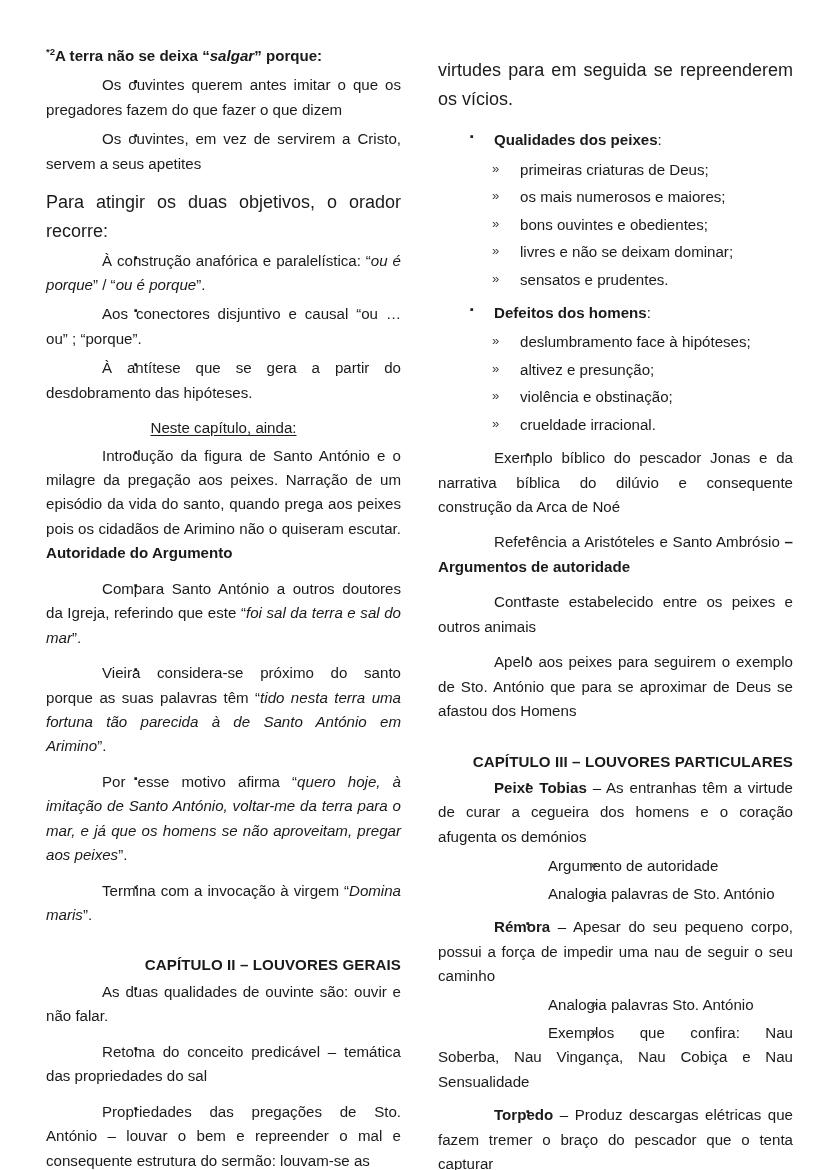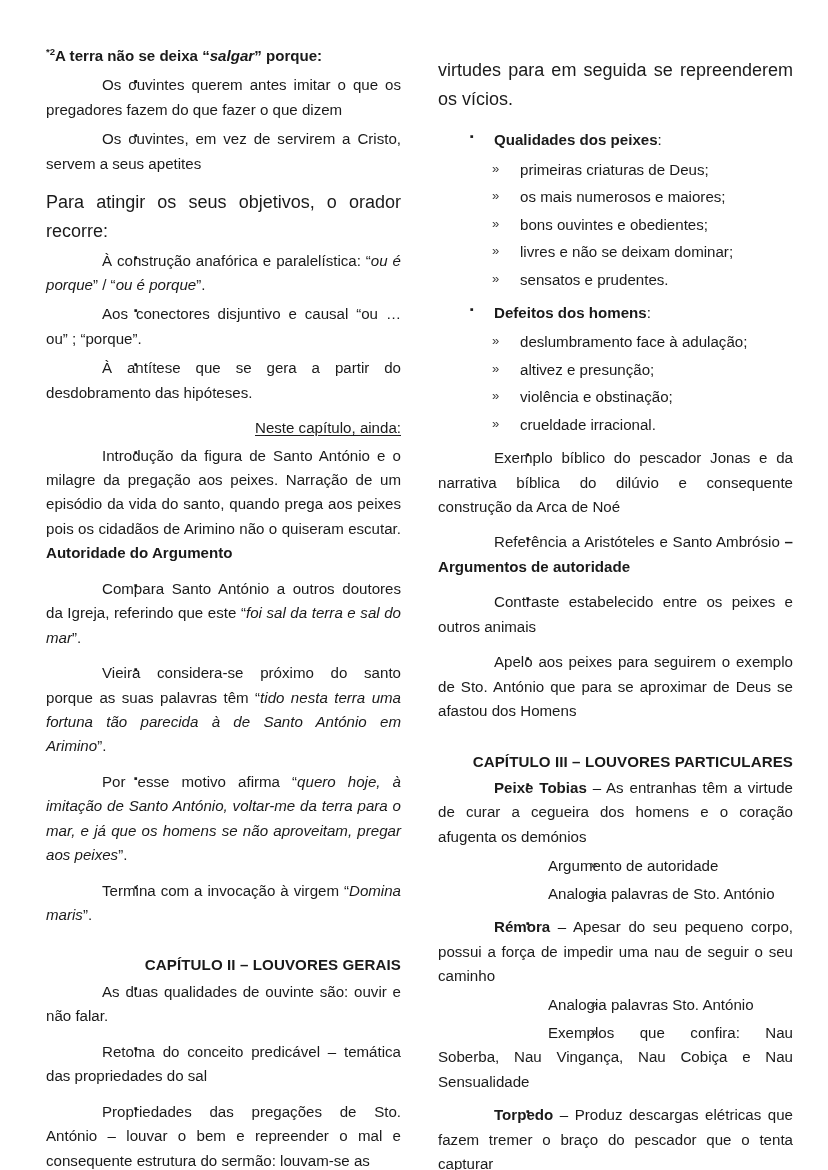--- a/index.html
+++ b/index.html
@@ -60,21 +60,21 @@
     vertical-align: super;
     line-height: 0;
     font-weight: bold;
   }
   .underline-lead {
     font-size: 15.1px;
     line-height: 1.62;
     text-decoration: underline;
     text-underline-offset: 2px;
     margin: 0 0 3px 0;
-    text-align: right;
+    text-align: center;
   }
   .chapter-title {
     font-size: 15.1px;
     line-height: 1.62;
     font-weight: bold;
     text-align: right;
     margin: 0 0 2px 0;
     letter-spacing: 0.1px;
   }
   .chapter-block {
@@ -154,21 +154,21 @@
     <div class="col">
 
       <p class="heading-lead"><sup>*2</sup><span>A terra não se deixa “</span><i>salgar</i><span>” porque:</span></p>
 
       <ul class="bl">
         <li class="b1 hang"><span class="mk">▪</span></li>
         <li class="b1 hang"><span class="mk">▪</span><span>Os ouvintes querem antes imitar o que os pregadores fazem do que fazer o que dizem</span></li>
         <li class="b1 hang spaced"><span class="mk">▪</span><span>Os ouvintes, em vez de servirem a Cristo, servem a seus apetites</span></li>
       </ul>
 
-      <p class="para tight">Para atingir os seus objetivos, o orador recorre:</p>
+      <p class="para tight">Para atingir os duas objetivos, o orador recorre:</p>
 
       <ul class="bl">
         <li class="b1 hang"><span class="mk">▪</span><span>À construção anafórica e paralelística: “</span><i>ou é porque</i><span>” / “</span><i>ou é porque</i><span>”.</span></li>
         <li class="b1 hang"><span class="mk">▪</span><span>Aos conectores disjuntivo e causal “ou … ou” ; “porque”.</span></li>
         <li class="b1 hang spaced"><span class="mk">▪</span><span>À antítese que se gera a partir do desdobramento das hipóteses.</span></li>
       </ul>
 
       <p class="underline-lead">Neste capítulo, ainda:</p>
 
       <ul class="bl">
@@ -202,21 +202,21 @@
         <li class="b2"><span class="mk2">»</span><span>os mais numerosos e maiores;</span></li>
         <li class="b2"><span class="mk2">»</span><span>bons ouvintes e obedientes;</span></li>
         <li class="b2"><span class="mk2">»</span><span>livres e não se deixam dominar;</span></li>
         <li class="b2"><span class="mk2">»</span><span>sensatos e prudentes.</span></li>
       </ul>
 
       <ul class="bl">
         <li class="b1"><span class="mk">▪</span><b>Defeitos dos homens</b><span>:</span></li>
       </ul>
       <ul class="bl sub">
-        <li class="b2"><span class="mk2">»</span><span>deslumbramento face à adulação;</span></li>
+        <li class="b2"><span class="mk2">»</span><span>deslumbramento face à hipóteses;</span></li>
         <li class="b2"><span class="mk2">»</span><span>altivez e presunção;</span></li>
         <li class="b2"><span class="mk2">»</span><span>violência e obstinação;</span></li>
         <li class="b2"><span class="mk2">»</span><span>crueldade irracional.</span></li>
       </ul>
 
       <ul class="bl">
         <li class="b1 hang spaced"><span class="mk">▪</span><span>Exemplo bíblico do pescador Jonas e da narrativa bíblica do dilúvio e consequente construção da Arca de Noé</span></li>
         <li class="b1 hang spaced"><span class="mk">▪</span><span>Referência a Aristóteles e Santo Ambrósio </span><b>– Argumentos de autoridade</b></li>
         <li class="b1 hang spaced"><span class="mk">▪</span><span>Contraste estabelecido entre os peixes e outros animais</span></li>
         <li class="b1 hang"><span class="mk">▪</span><span>Apelo aos peixes para seguirem o exemplo de Sto. António que para se aproximar de Deus se afastou dos Homens</span></li>

